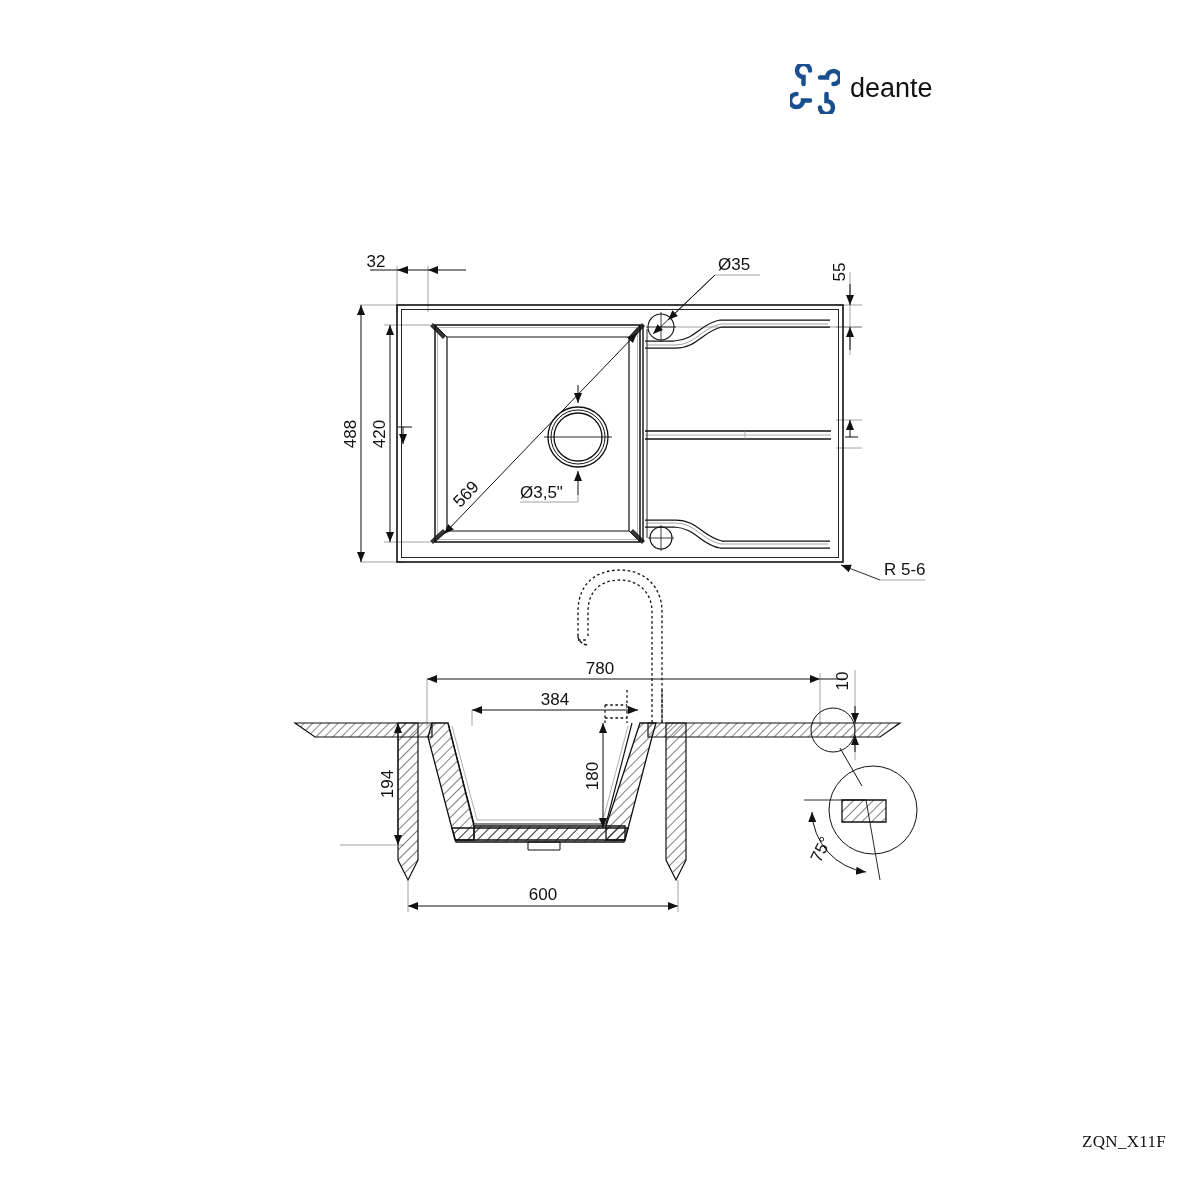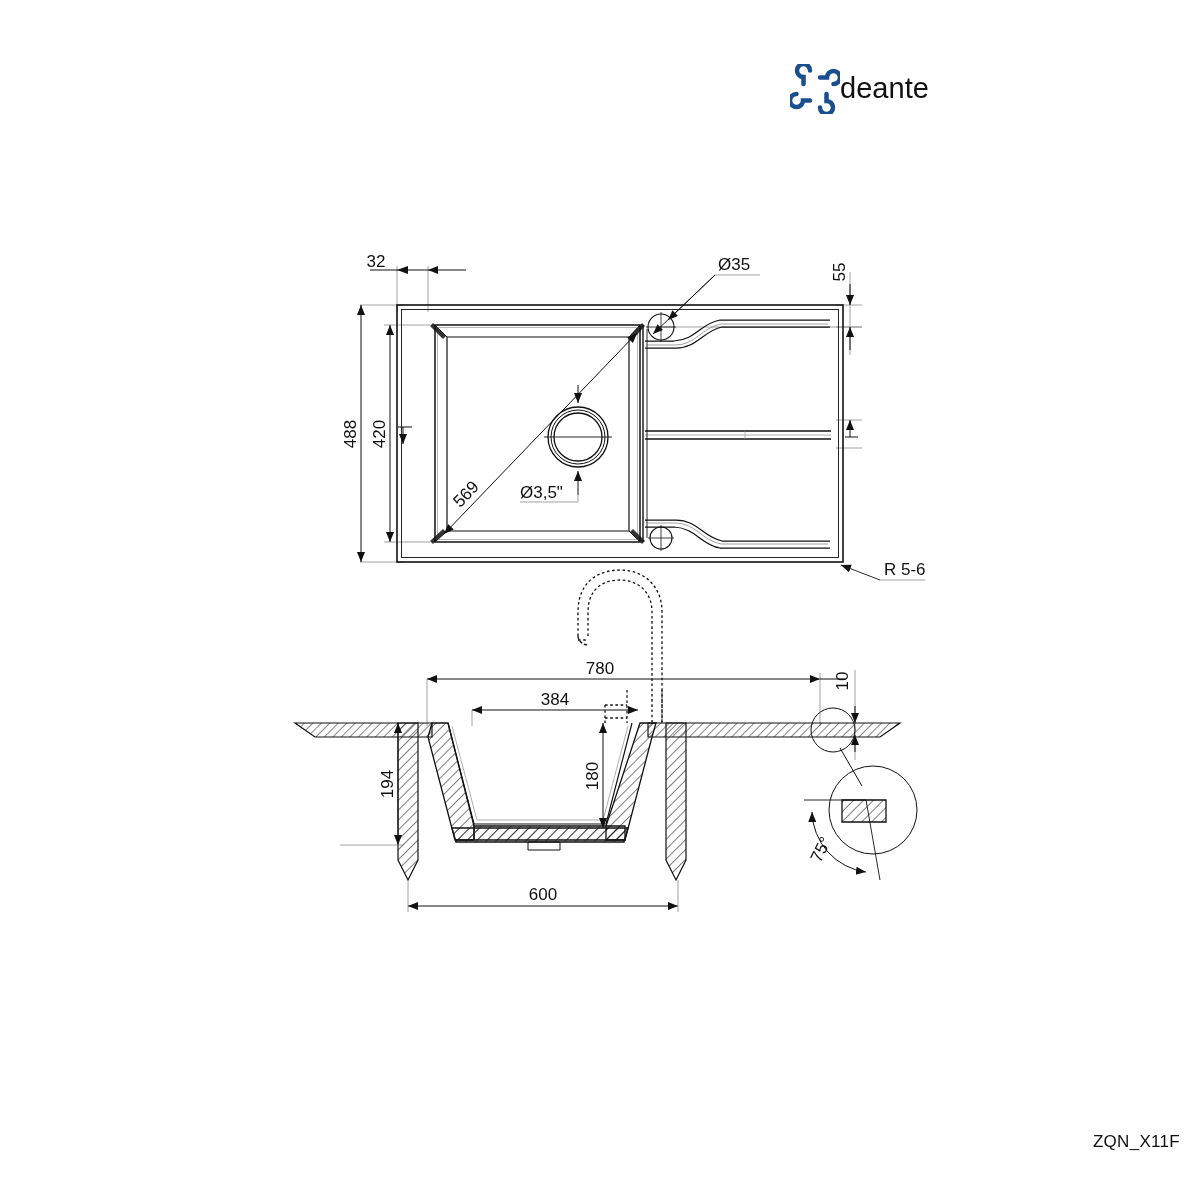--- a/index.html
+++ b/index.html
@@ -23,31 +23,32 @@
     background: #ffffff;
   }
   .logo-wrap {
     position: absolute;
     left: 790px;
     top: 58px;
     width: 190px;
     height: 62px;
     display: flex;
     align-items: center;
+    gap: 10px;
   }
   .logo-mark { width: 50px; height: 50px; flex: 0 0 auto; }
   .logo-word { height: 46px; }
   .model-code {
     position: absolute;
-    right: 20px;
+    right: 34px;
     bottom: 48px;
     font-size: 17px;
     color: #111111;
     letter-spacing: 0.3px;
-    font-family: Liberation Sans, sans-serif;
+    font-family: Liberation Serif, serif;
     white-space: nowrap;
   }
   svg { display: block; }
   text {
     font-family: "Liberation Sans", sans-serif;
     fill: #111111;
   }
   .dimtxt { font-size: 17px; }
 </style>
 </head>

